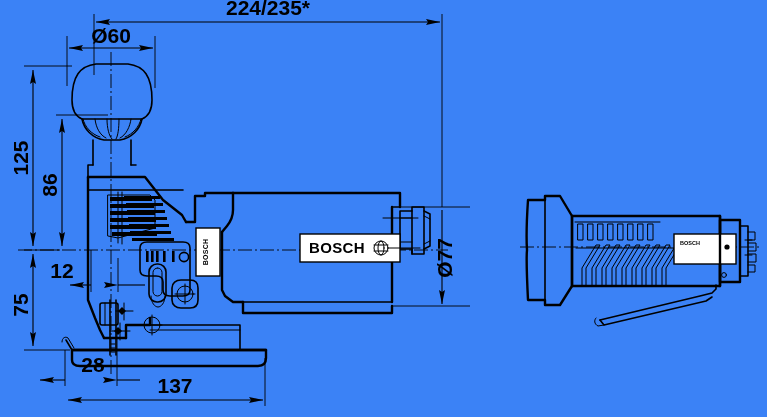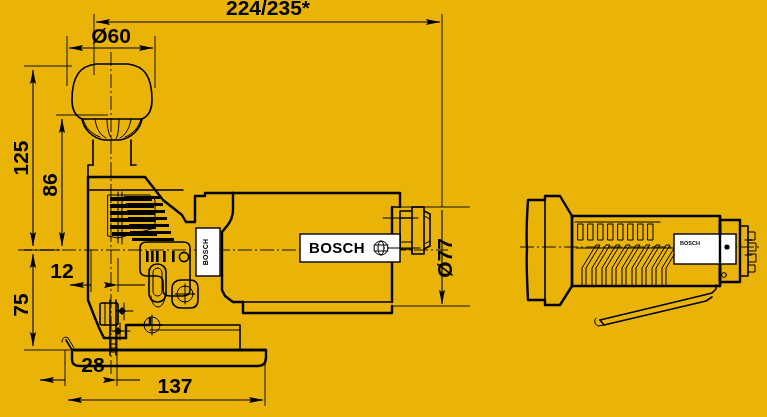--- a/index.html
+++ b/index.html
@@ -10,21 +10,21 @@
   body {
     width: 767px;
     height: 417px;
     font-family: "Liberation Sans", sans-serif;
     overflow: hidden;
   }
   #drawing-root {
     position: relative;
     width: 767px;
     height: 417px;
-    background: #eab308;
+    background: #3b82f6;
   }
   svg#tech-drawing {
     display: block;
     width: 767px;
     height: 417px;
   }
   .ln { fill: none; stroke: #000000; stroke-width: 1.6; stroke-linejoin: round; stroke-linecap: round; }
   .ln-thin { fill: none; stroke: #000000; stroke-width: 1.0; stroke-linejoin: round; stroke-linecap: round; }
   .ln-heavy { fill: none; stroke: #000000; stroke-width: 2.4; stroke-linejoin: round; stroke-linecap: round; }
   .dimline { fill: none; stroke: #000000; stroke-width: 1.1; }

